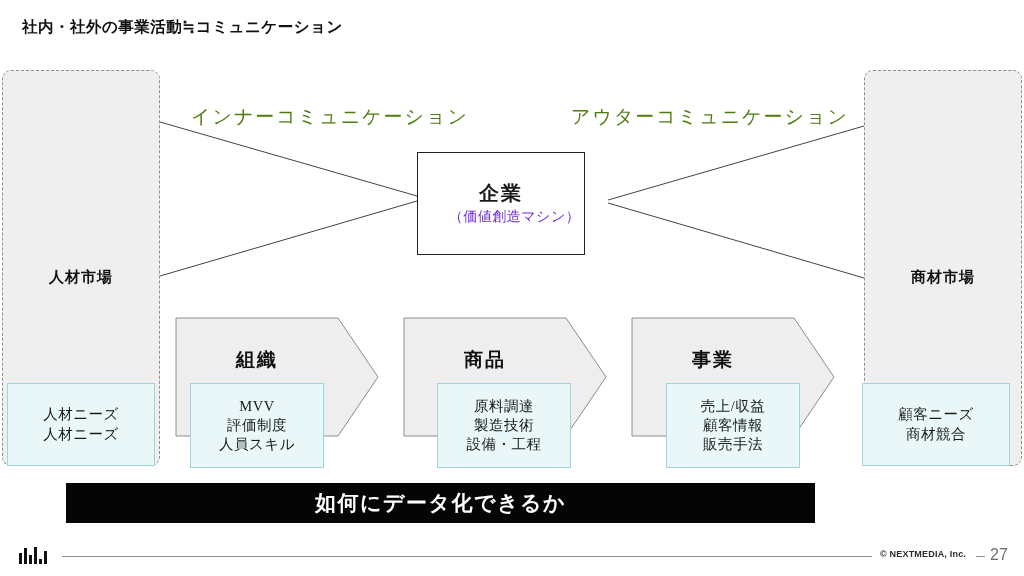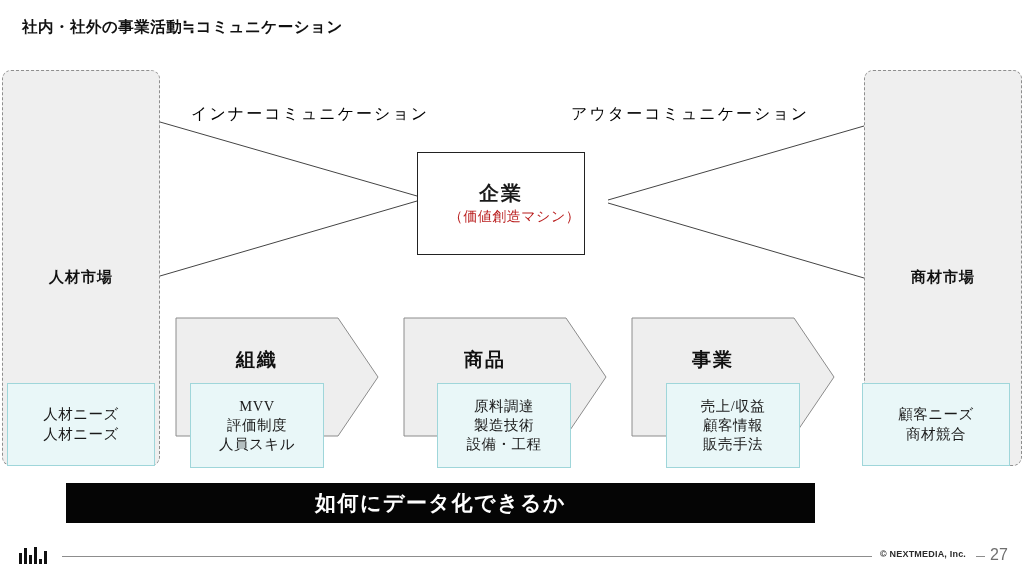--- a/index.html
+++ b/index.html
@@ -30,28 +30,28 @@
     font-size:15px;font-weight:bold;letter-spacing:1px;color:#111;
   }
 
   
   .enterprise{
     position:absolute;left:417px;top:152px;width:168px;height:103px;
     background:#fff;border:1.6px solid #222;box-sizing:border-box;
     display:flex;flex-direction:column;align-items:center;justify-content:center;
   }
   .enterprise-title{font-size:20px;font-weight:bold;letter-spacing:2px;line-height:1.2;}
-  .enterprise-sub{font-size:14px;letter-spacing:.5px;margin-top:3px;color:#b91c1c;margin-left:27px;}
+  .enterprise-sub{font-size:14px;letter-spacing:.5px;margin-top:3px;color:#6d28d9;margin-left:27px;}
 
   
   .connectors{position:absolute;left:0;top:0;width:1024px;height:576px;pointer-events:none;}
 
   
   .comm-label{
-    position:absolute;font-size:16px;letter-spacing:2px;color:#000000;white-space:nowrap;
+    position:absolute;font-size:19px;letter-spacing:2px;color:#4d7c0f;white-space:nowrap;
   }
   .comm-inner{left:191px;top:104px;}
   .comm-outer{left:571px;top:104px;}
 
   
   .chev{
     position:absolute;top:318px;height:118px;width:202px;
     background:#eeeeee;
     -webkit-clip-path:polygon(0 0,162px 0,202px 59px,162px 118px,0 118px);
     clip-path:polygon(0 0,162px 0,202px 59px,162px 118px,0 118px);

